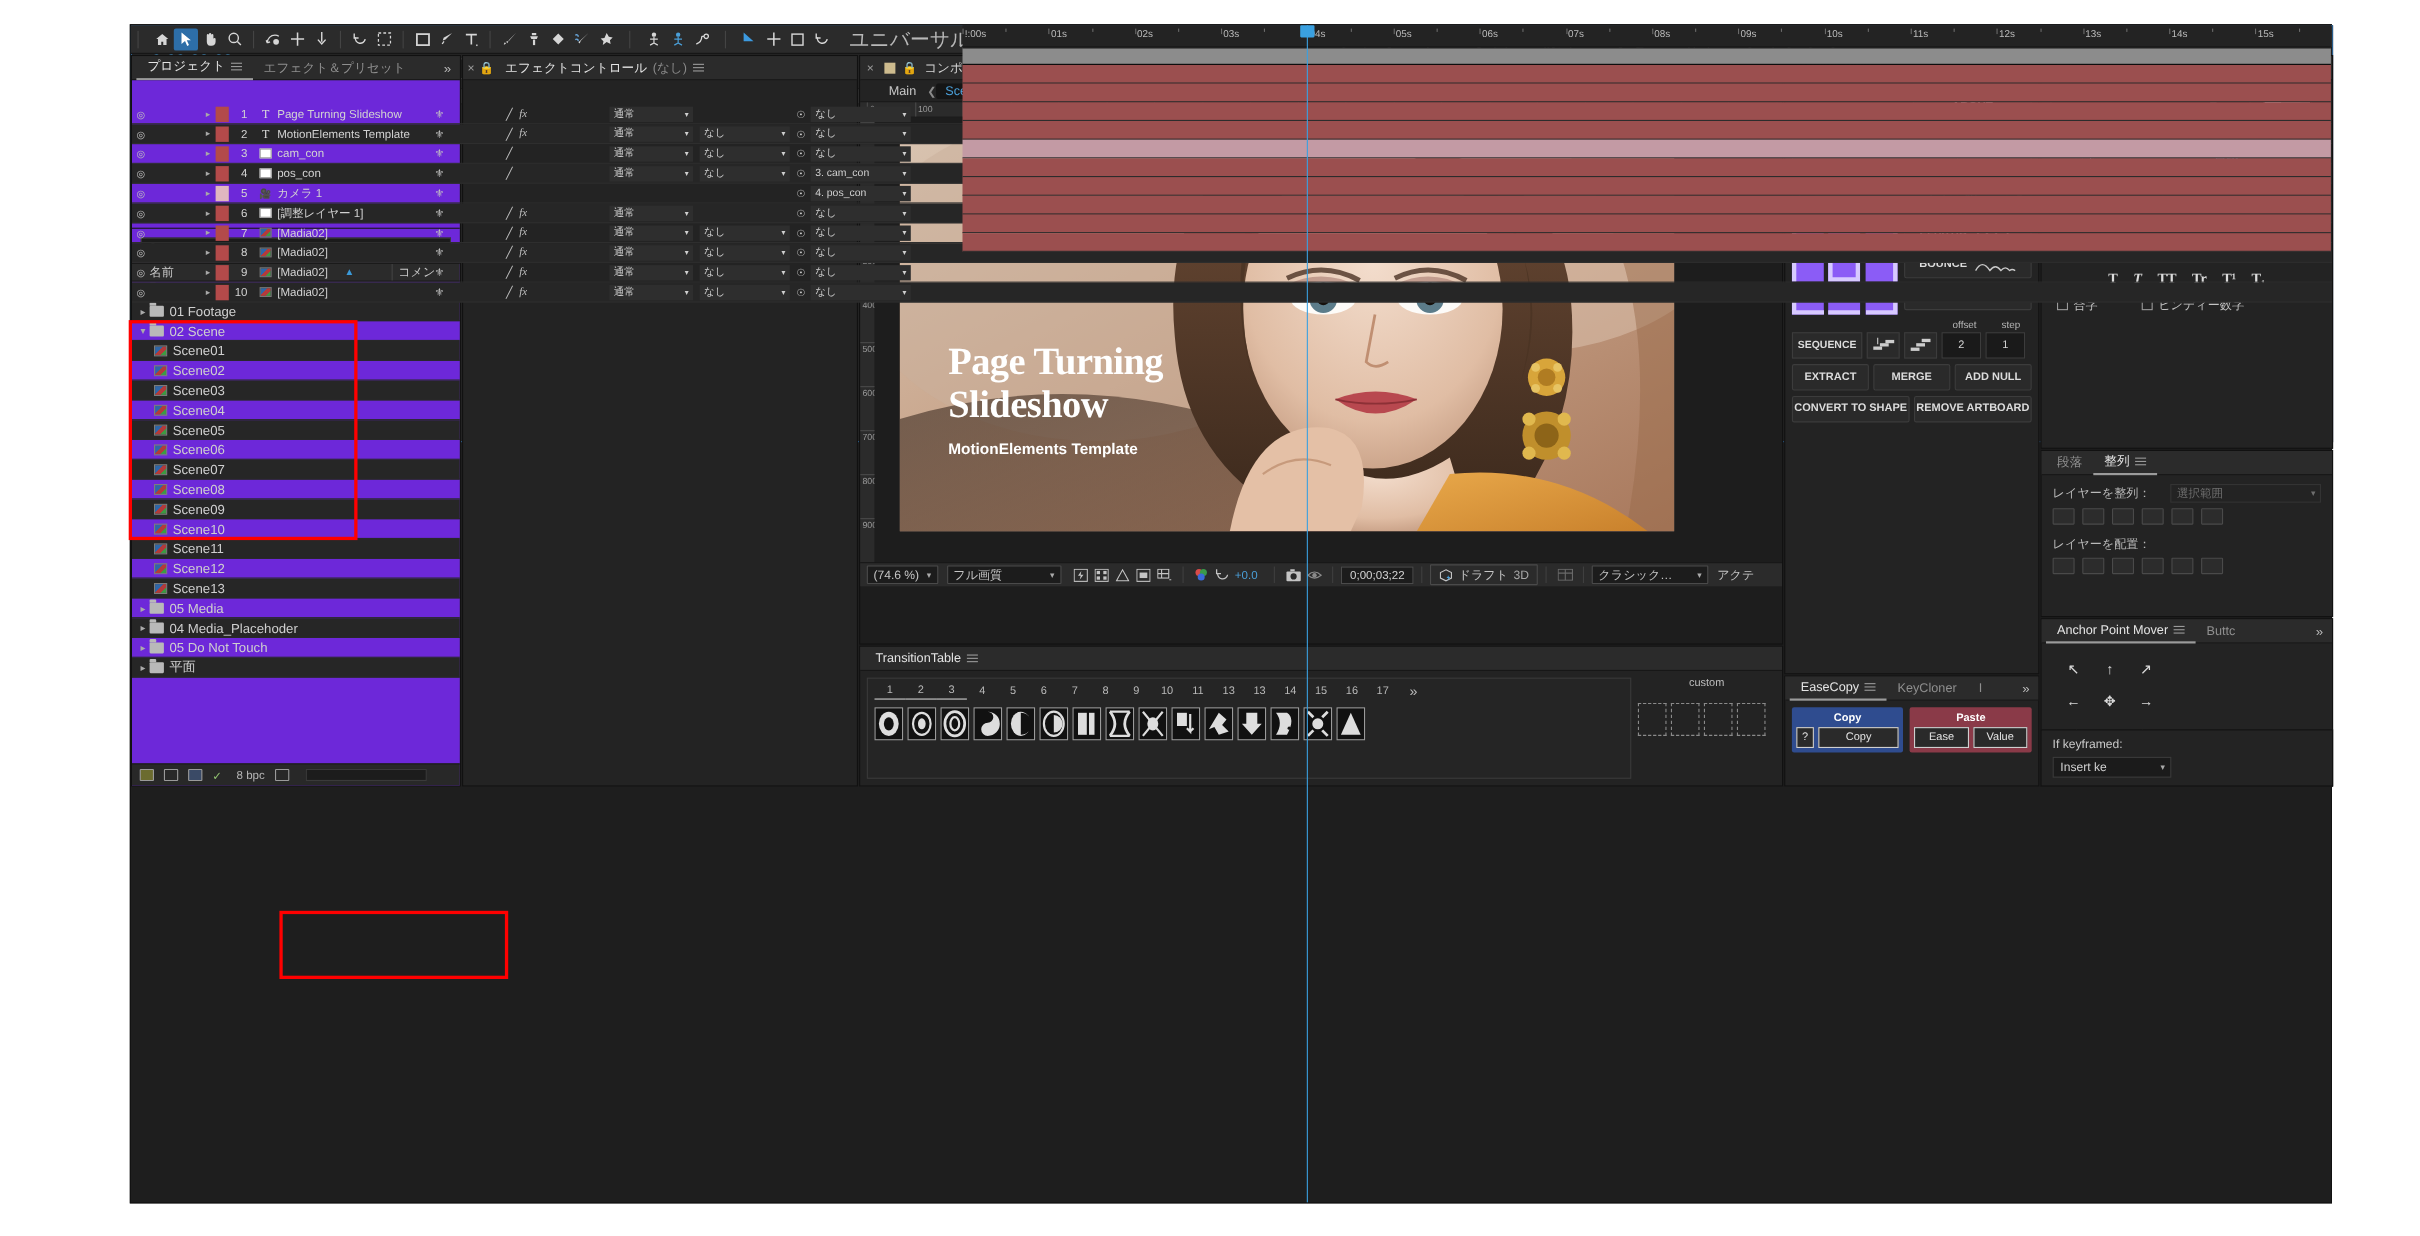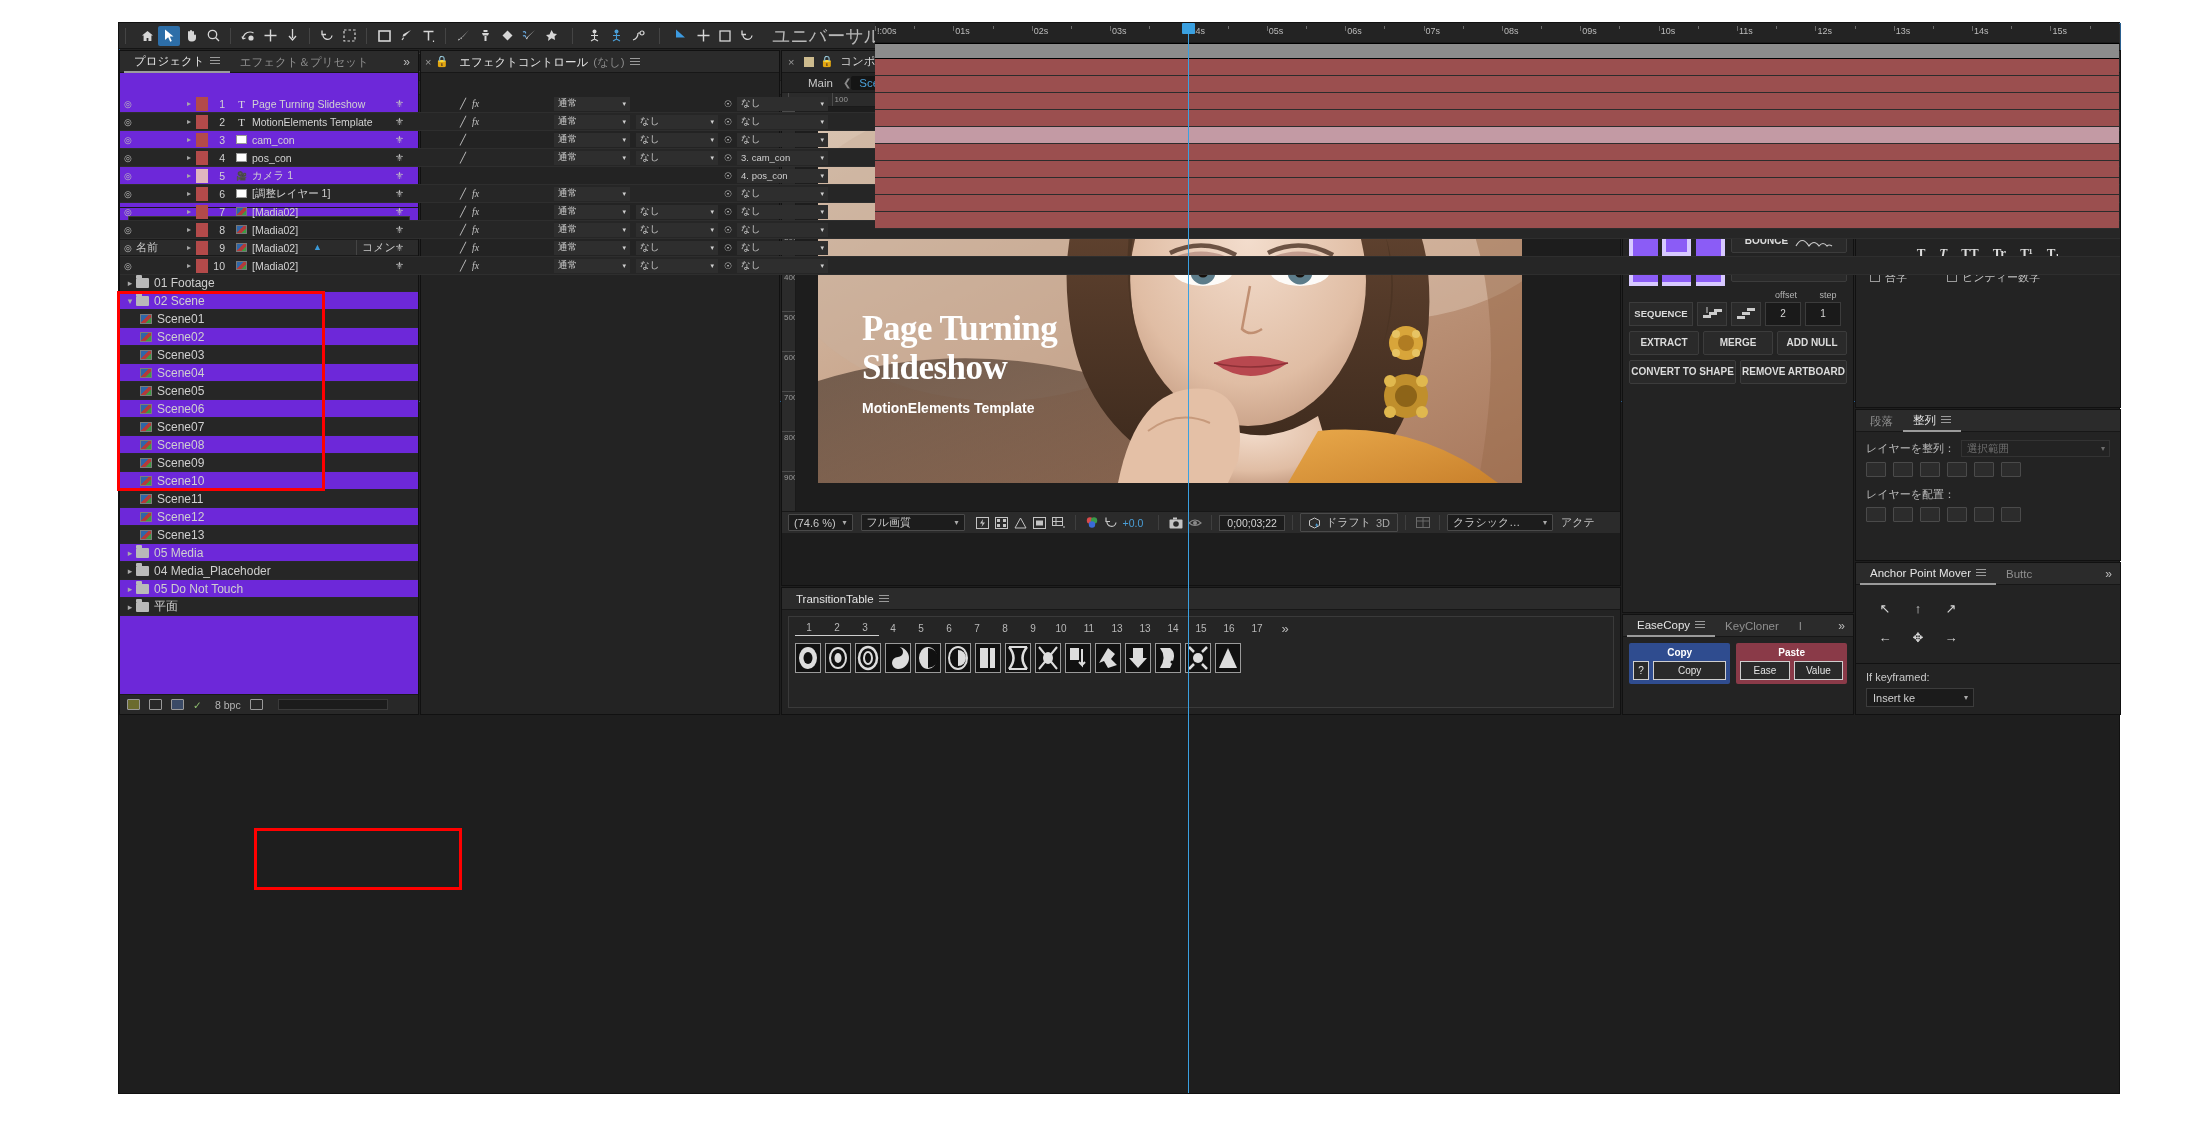--- a/index.html
+++ b/index.html
@@ -268,21 +268,21 @@
   .ch-f .u2 { color:#6a6a6a; }
   .ch-f .cv { margin-left:auto; color:#aaa; font-size:8px; }
   .ch-wide { grid-column:1 / span 2; display:flex; gap:10px; align-items:center; }
   .ch-styles { display:flex; gap:14px; margin-top:10px; justify-content:center; color:#dcdcdc;
     font-family:"Liberation Serif", serif; font-size:13px; font-weight:bold;}
   .ch-checks { display:flex; gap:40px; margin-top:9px; font-size:11px; color:#c4c4c4; padding-left:6px;}
   .cbx { width:10px; height:10px; border:1px solid #9a9a9a; display:inline-block; margin-right:5px; vertical-align:-1px;}
 
   #para { left:1736px; top:386px; width:266px; height:152px; }
   .pa-body { padding:8px 10px; font-size:11px; color:#b9b9b9; }
-  .pa-lbl { margin-bottom:5px; display:flex; align-items:center; gap:6px;}
+  .pa-lbl { margin-bottom:5px; display:flex; align-items:center; gap:18px;}
   .pa-sel { flex:1; background:#232323; border:1px solid #333; height:17px; display:flex;
     align-items:center; padding:0 5px; color:#6e6e6e; font-size:10.5px; position:relative;}
   .pa-icons { display:flex; gap:7px; margin:4px 0 10px; }
   .pa-ic { width:20px; height:15px; border:1px solid #4a4a4a; background:#2c2c2c; border-radius:1px;}
 
   #anchor { left:1736px; top:539px; width:266px; height:153px; }
   .an-body { display:grid; grid-template-columns:repeat(3,26px); gap:7px; padding:12px 0 0 16px; }
   .an-b { width:26px; height:22px; display:flex; align-items:center; justify-content:center;
     color:#d8d8d8; font-size:13px; cursor:pointer;}
 
@@ -1101,20 +1101,29 @@
                 <path d="M2 2l5 5M20 2l-5 5M2 24l5-5M20 24l-5-5" stroke="#ddd" stroke-width="2.5"></path>
               </svg>
             </div>
             <div class="tt-ic">
               <svg width="22" height="26" viewBox="0 0 22 26">
                 <path d="M11 3l9 20H2z" fill="#ddd"></path>
               </svg>
             </div>
           </div>
       </div>
+      <div class="tt-side">
+        <div class="tt-custom">custom</div>
+        <div class="tt-dash">
+          <div></div>
+          <div></div>
+          <div></div>
+          <div></div>
+        </div>
+      </div>
     </div>
   </div>
 
   <div class="panel" id="motion">
     <div class="panel-tabs">
       <div class="ptab sel">
         <span>Motion Tools 2</span>
         <span class="mini-ham">
             <i></i>
             <i></i>

